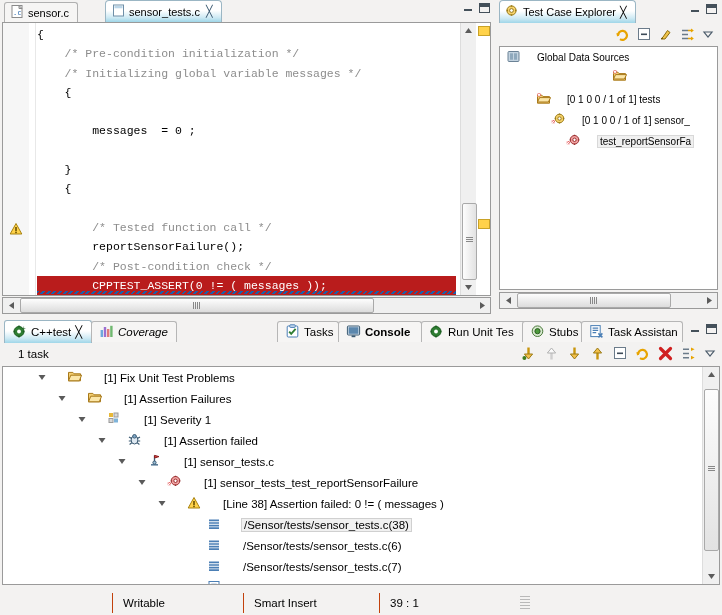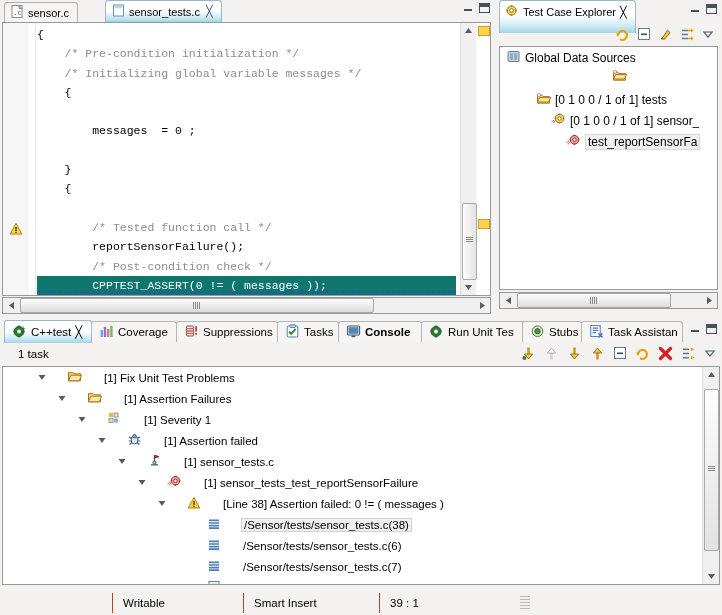--- a/index.html
+++ b/index.html
@@ -27,21 +27,21 @@
   .wb.max:after{content:"";position:absolute;left:0;top:0;right:0;height:3px;background:#44505a;}
 
   #editor-body{position:absolute;left:2px;top:22px;width:489px;height:274px;
       border:1px solid #9a9a9a;background:#fff;box-sizing:border-box;}
   #gutter{position:absolute;left:0;top:0;width:26px;height:100%;background:#f6f6f6;border-right:1px solid #d4d4d4;}
   #gutter-sep{position:absolute;left:26px;top:0;width:6px;height:100%;background:#fff;border-right:1px solid #e8e8e8;}
   #code{position:absolute;left:34px;top:2px;right:34px;top:2px;bottom:0;overflow:hidden;
       font-family:"Liberation Mono","DejaVu Sans Mono",monospace;font-size:11.5px;line-height:19.3px;white-space:pre;}
   .cl{height:19.3px;color:#000;}
   .cl.cmt{color:#8d8d8d;}
-  .cl.hl{background:#0f766e;color:#fff;position:relative;margin-left:-34px;padding-left:34px;
+  .cl.hl{background:#b91c1c;color:#fff;position:relative;margin-left:-34px;padding-left:34px;
       width:428px;box-sizing:content-box;}
   .cl.hl:after{content:"";position:absolute;left:34px;right:0;bottom:1px;height:3px;
       background:repeating-linear-gradient(135deg,#1b5fa8 0 2px,transparent 2px 4px);}
   #warn-marker{position:absolute;left:6px;top:199px;width:14px;height:14px;}
   #vscroll{position:absolute;right:14px;top:0;width:15px;height:272px;background:#f0f0f0;border-left:1px solid #ddd;}
   #vscroll .arw{position:absolute;left:0;width:15px;height:15px;display:flex;align-items:center;justify-content:center;}
   #vscroll .arw.up{top:0;} #vscroll .arw.dn{bottom:0;}
   #vthumb{position:absolute;left:1px;top:180px;width:13px;height:75px;
       background:linear-gradient(to right,#fdfdfd,#e2e2e2);border:1px solid #a9a9a9;border-radius:2px;}
   #vthumb:after{content:"";position:absolute;left:3px;top:33px;width:7px;height:5px;
@@ -52,28 +52,28 @@
       border:1px solid #9a9a9a;box-sizing:border-box;display:flex;align-items:center;}
   .harw{width:16px;height:15px;display:flex;align-items:center;justify-content:center;flex:none;}
   #hthumb{height:13px;margin:0 1px;background:linear-gradient(to bottom,#fdfdfd,#dcdcdc);
       border:1px solid #a9a9a9;border-radius:2px;width:352px;position:relative;}
   #hthumb:after{content:"";position:absolute;left:50%;top:3px;margin-left:-4px;width:8px;height:7px;
       background:repeating-linear-gradient(to right,#888 0 1px,transparent 1px 2px);}
 
   
   #tce{position:absolute;left:497px;top:0;width:225px;height:318px;}
   #tce-tabbar{position:relative;height:22px;}
-  #tce-tab{position:absolute;left:2px;top:0;height:22px;display:flex;align-items:center;gap:4px;padding:0 8px 10px 5px;
+  #tce-tab{position:absolute;left:2px;top:0;height:22px;display:flex;align-items:center;gap:4px;padding:0 8px 0 5px;
       background:linear-gradient(to bottom,#ffffff 0%,#ffffff 45%,#cfeaf4 78%,#9fd6e8 100%);
       border:1px solid #9bb6c4;border-bottom:none;border-radius:4px 4px 0 0;font-size:11px;}
   #tce-toolbar{position:absolute;left:2px;top:24px;width:219px;height:22px;display:flex;
       align-items:center;justify-content:flex-end;gap:7px;padding-right:4px;box-sizing:border-box;}
   #tce-body{position:absolute;left:2px;top:46px;width:219px;height:244px;background:#fff;
       border:1px solid #9a9a9a;box-sizing:border-box;overflow:hidden;}
-  .tnode{display:flex;align-items:center;gap:4px;height:21px;font-size:12px;white-space:nowrap;}
+  .tnode{display:flex;align-items:center;gap:16px;height:21px;font-size:10px;white-space:nowrap;}
   .tnode .lbl{overflow:hidden;}
   .tnode.sel .lbl{background:#f0f0f0;border:1px solid #d8d8d8;padding:0 2px;}
   #tce-hscroll{position:absolute;left:2px;top:292px;width:219px;height:17px;background:#f0f0f0;
       border:1px solid #9a9a9a;box-sizing:border-box;display:flex;align-items:center;}
   #tce-hthumb{height:13px;margin:0 1px;background:linear-gradient(to bottom,#fdfdfd,#dcdcdc);
       border:1px solid #a9a9a9;border-radius:2px;width:152px;position:relative;}
   #tce-hthumb:after{content:"";position:absolute;left:50%;top:3px;margin-left:-4px;width:8px;height:7px;
       background:repeating-linear-gradient(to right,#888 0 1px,transparent 1px 2px);}
 
   
@@ -318,37 +318,28 @@
     <div class="btab active" style="left: 4px; width: 88px;">
           <span class="ico"><svg width="15" height="15" viewBox="0 0 15 15">
               <circle cx="7" cy="7.5" r="5" fill="#2f7d32" stroke="#1b5e20"></circle>
               <circle cx="7" cy="7.5" r="1.9" fill="#fff"></circle>
               <path d="M7 1.6v1.6M7 11.8v1.6M1.6 7.5h1.6M10.8 7.5h1.6" stroke="#1b5e20" stroke-width="1.4"></path>
               <text x="10" y="6" font-size="6" fill="#1b5e20" font-family="monospace">+</text>
             </svg></span>
           <span>C++test</span>
           <span class="close">╳</span>
         </div>
-        <div class="btab" style="left: 91px; width: 86px;">
+        <div class="btab" style="left: 91px; width: 86px; font-style: italic;">
           <span class="ico"><svg width="15" height="15" viewBox="0 0 15 15">
               <rect x="1.6" y="6" width="2.4" height="7" fill="#6fa8dc"></rect>
               <rect x="4.8" y="3" width="2.4" height="10" fill="#9b6fd0"></rect>
               <rect x="8" y="5" width="2.4" height="8" fill="#e07b7b"></rect>
               <rect x="11.2" y="1.8" width="2.4" height="11.2" fill="#6fb86f"></rect>
             </svg></span>
           <span>Coverage</span>
-        </div>
-        <div class="btab" style="left: 176px; width: 102px;">
-          <span class="ico"><svg width="15" height="15" viewBox="0 0 15 15">
-              <rect x="2.4" y="2" width="7.2" height="10" rx="1" fill="#f1dede" stroke="#9a4a4a"></rect>
-              <path d="M2.4 4.6 h7.2 M2.4 7 h7.2 M2.4 9.4 h7.2" stroke="#c07070" stroke-width="1.3"></path>
-              <rect x="11.3" y="2.2" width="1.6" height="5.4" fill="#b03030"></rect>
-              <rect x="11.3" y="9" width="1.6" height="1.8" fill="#b03030"></rect>
-            </svg></span>
-          <span>Suppressions</span>
         </div>
         <div class="btab" style="left: 277px; width: 62px;">
           <span class="ico"><svg width="15" height="15" viewBox="0 0 15 15">
               <rect x="2.2" y="2" width="10.6" height="11" rx="1" fill="#fff" stroke="#4b7fb5"></rect>
               <rect x="4.8" y="0.8" width="5.4" height="2.6" rx="0.6" fill="#c8dcf0" stroke="#4b7fb5"></rect>
               <path d="M4.2 7.6 L6.2 9.8 L10.6 4.8" stroke="#2f7d32" stroke-width="1.9" fill="none"></path>
             </svg></span>
           <span>Tasks</span>
         </div>
         <div class="btab bold" style="left: 338px; width: 84px;">

